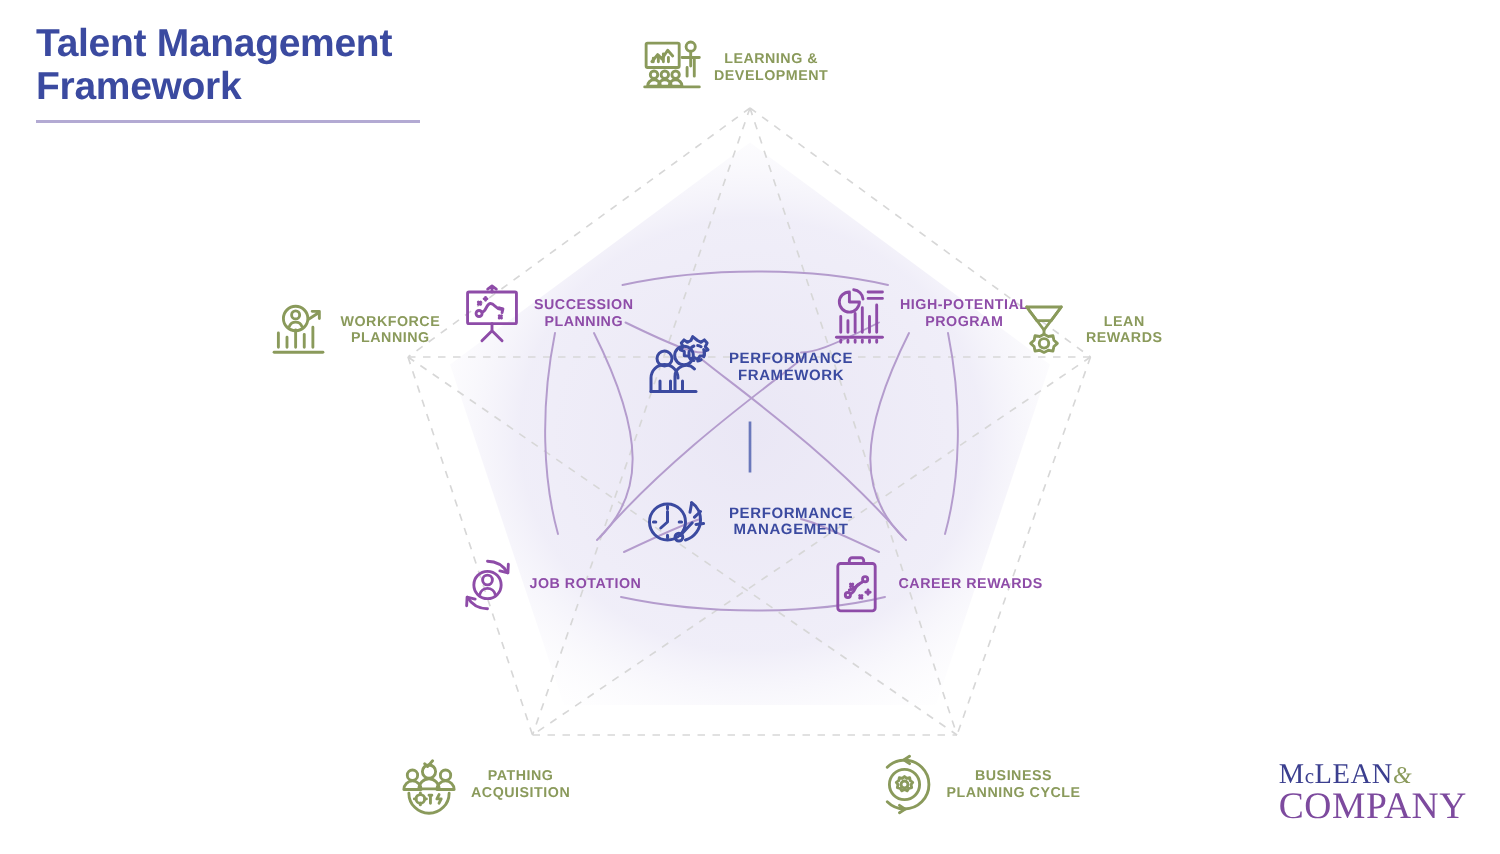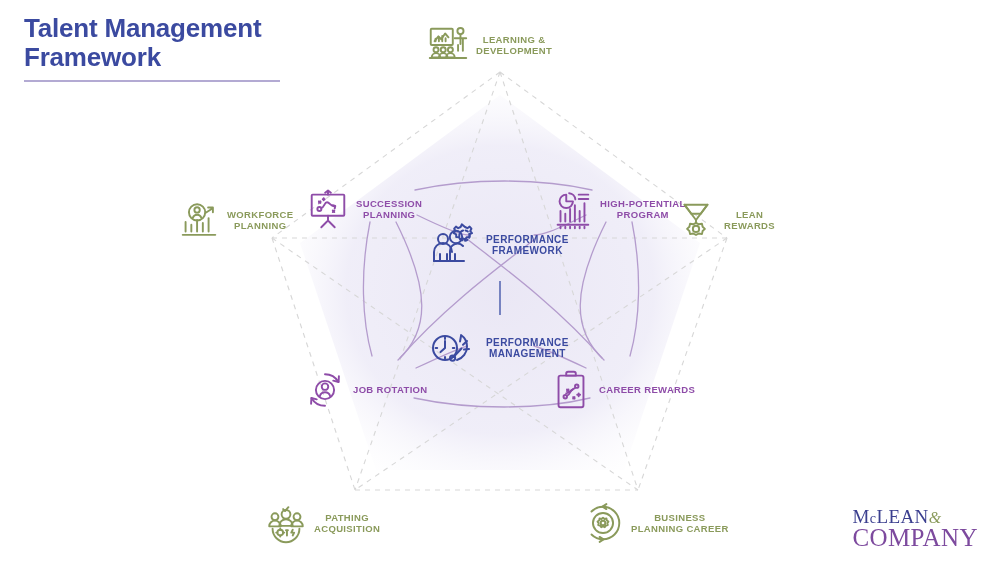--- a/index.html
+++ b/index.html
@@ -250,21 +250,21 @@
       <circle cx="24" cy="24" r="10.5"></circle>
       <path d="M24 7 a17 17 0 0 1 0 34"></path>
       <path d="M24 7 a17 17 0 0 0 -12 5"></path>
       <path d="M24 41 a17 17 0 0 1 -12-5"></path>
       <path d="M27.5 9.5 l-4-2.6 4-2.6"></path>
       <path d="M20.5 38.5 l4 2.6 -4 2.6"></path>
       <path d="M24 18.5 l1.6 1.3 2-.5 .4 2 1.7 1.2 -1.2 1.6 .5 2 -2 .6 -1.2 1.7 -1.8-.9 -1.8 .9 -1.2-1.7 -2-.6 .5-2 -1.2-1.6 1.7-1.2 .4-2 2 .5z"></path>
       <circle cx="24" cy="24" r="2.4"></circle>
     </svg>
     <div class="label">BUSINESS
-PLANNING CAREER</div>
+PLANNING CYCLE</div>
   </div>
 
   <div id="logo">
     <div class="l1"><span>M</span><span class="sm">c</span><span>LEAN</span><span class="amp">&amp;</span></div>
     <div class="l2"><span>C</span><span>OMPANY</span></div>
   </div>
 
 </div>
 
 </body></html>

